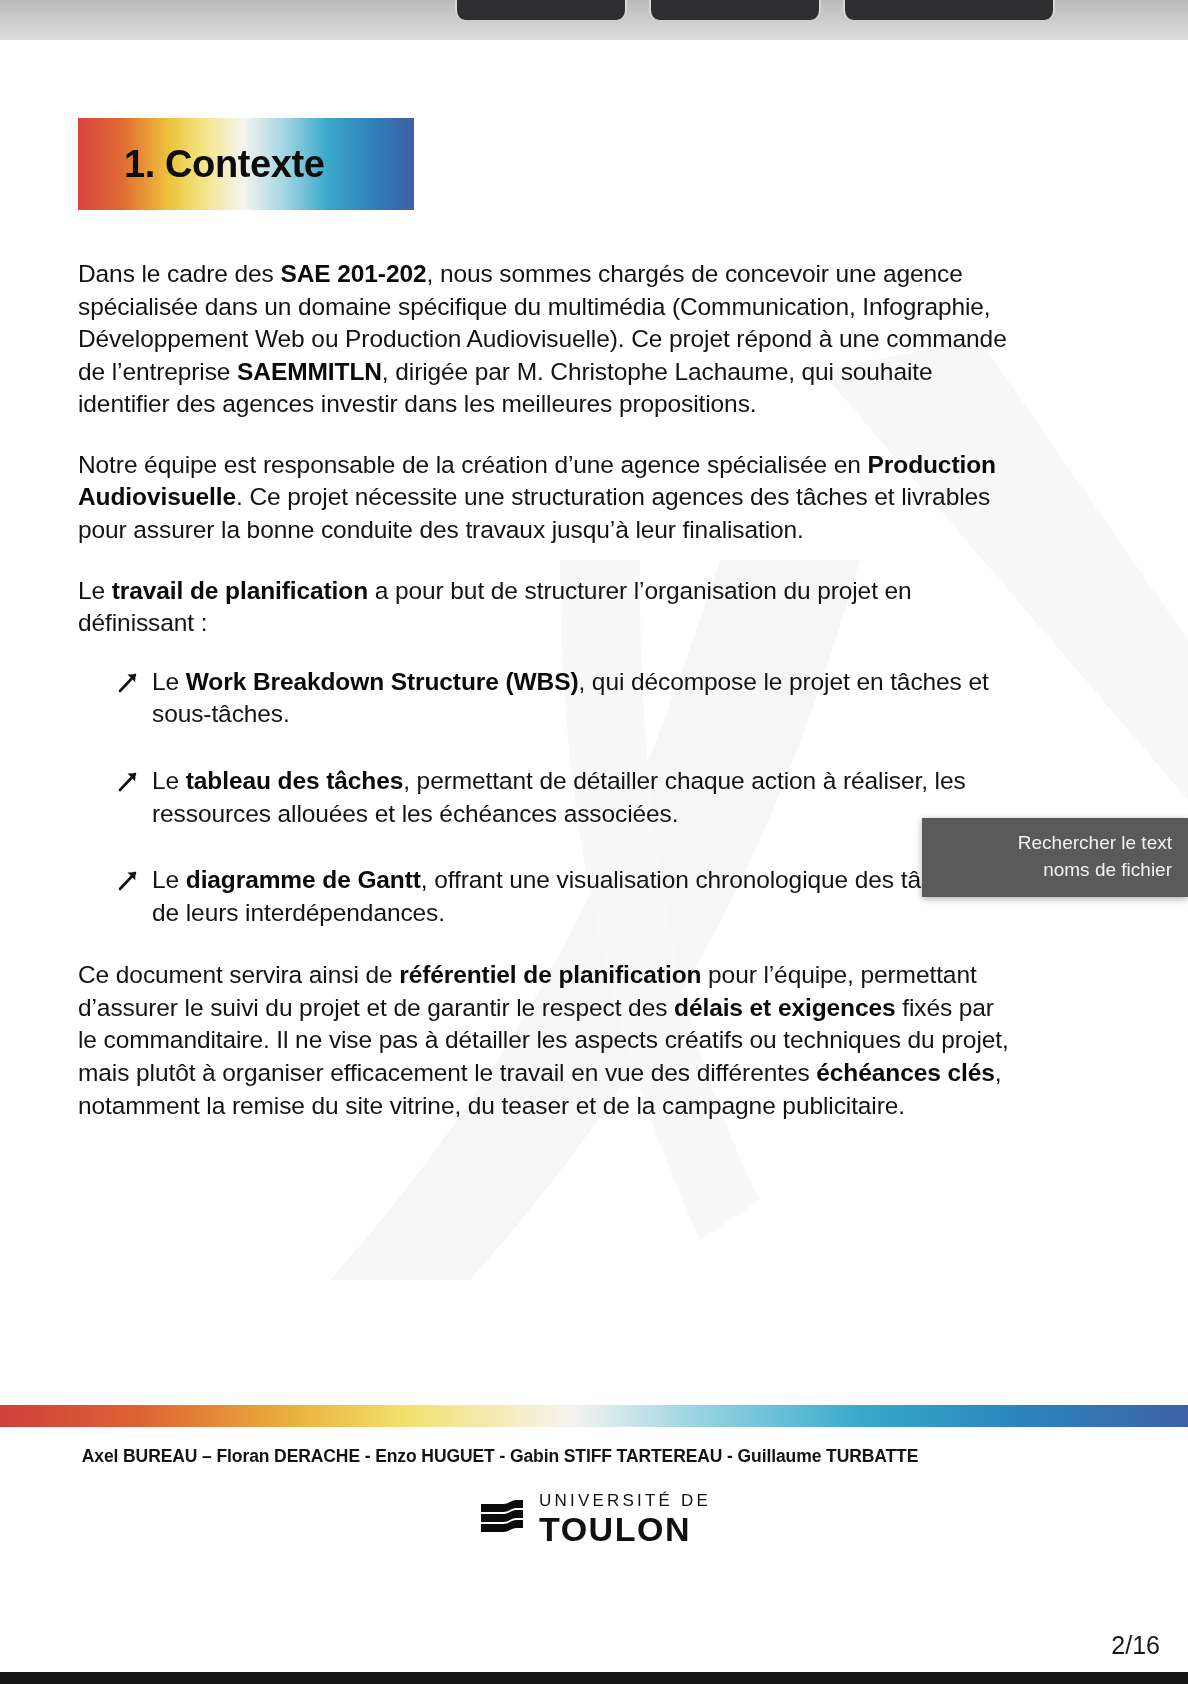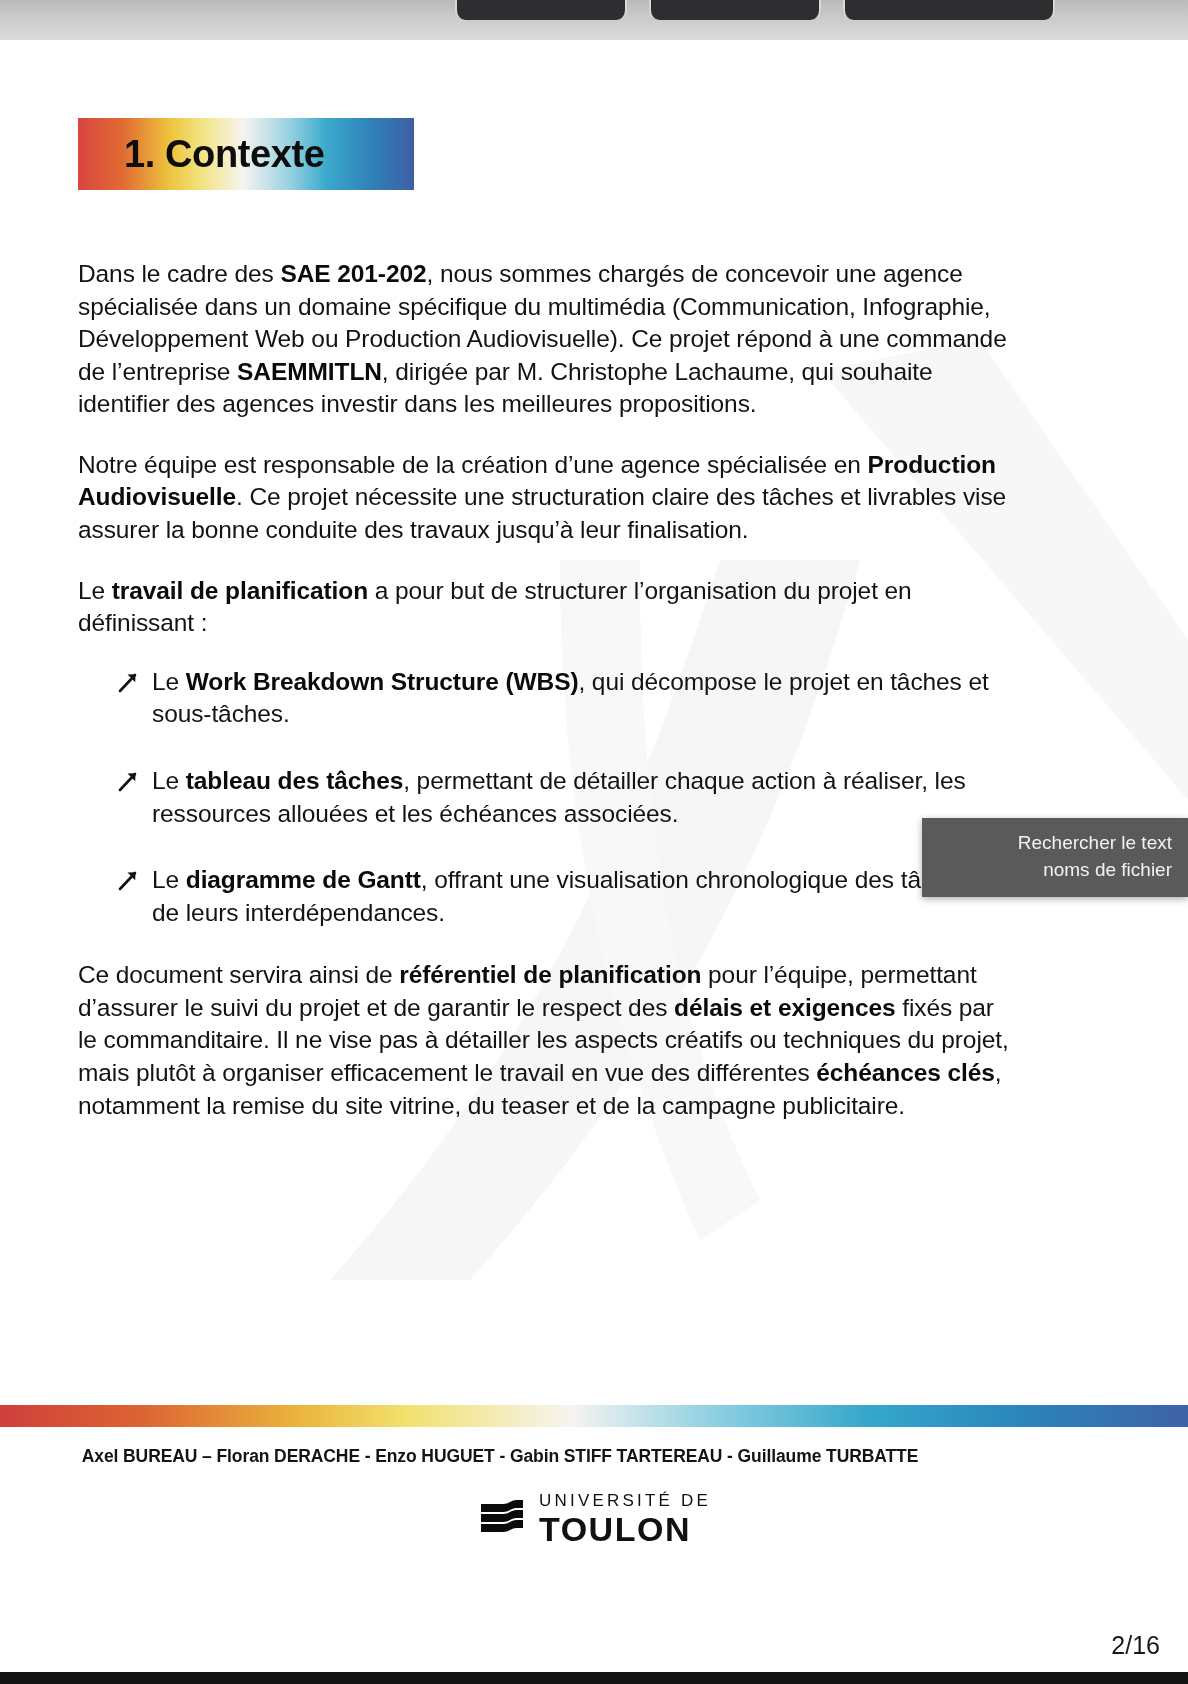--- a/index.html
+++ b/index.html
@@ -61,21 +61,21 @@
     pointer-events: none;
     z-index: 0;
   }
 
   
   .title-band {
     position: absolute;
     top: 78px;
     left: 78px;
     width: 336px;
-    height: 72px;
+    height: 92px;
     background: linear-gradient(90deg,
         #d9453f 0%,
         #e06a33 13%,
         #edc23c 27%,
         #f2e27a 36%,
         #f7f4ef 49%,
         #9fd4e3 62%,
         #3ba9cc 74%,
         #2f7fb8 88%,
         #3f5ea8 100%);
@@ -282,21 +282,21 @@
     <span class="title-band-text">1. Contexte</span>
   </div>
 
   <div class="content">
 
     <p class="body-par">
       <span>Dans le cadre des </span><b>SAE 201-202</b><span>, nous sommes chargés de concevoir une agence spécialisée dans un domaine spécifique du multimédia (Communication, Infographie, Développement Web ou Production Audiovisuelle). Ce projet répond à une commande de l’entreprise </span><b>SAEMMITLN</b><span>, dirigée par M. Christophe Lachaume, qui souhaite identifier des agences investir dans les meilleures propositions.</span>
     </p>
 
     <p class="body-par">
-      <span>Notre équipe est responsable de la création d’une agence spécialisée en </span><b>Production Audiovisuelle</b><span>. Ce projet nécessite une structuration claire des tâches et livrables vise assurer la bonne conduite des travaux jusqu’à leur finalisation.</span>
+      <span>Notre équipe est responsable de la création d’une agence spécialisée en </span><b>Production Audiovisuelle</b><span>. Ce projet nécessite une structuration agences des tâches et livrables pour assurer la bonne conduite des travaux jusqu’à leur finalisation.</span>
     </p>
 
     <p class="body-par tight">
       <span>Le </span><b>travail de planification</b><span> a pour but de structurer l’organisation du projet en définissant :</span>
     </p>
 
     <ul class="bullet-list">
       <li>
         <span class="bullet-marker">
           <svg width="24" height="24" viewBox="0 0 24 24">

